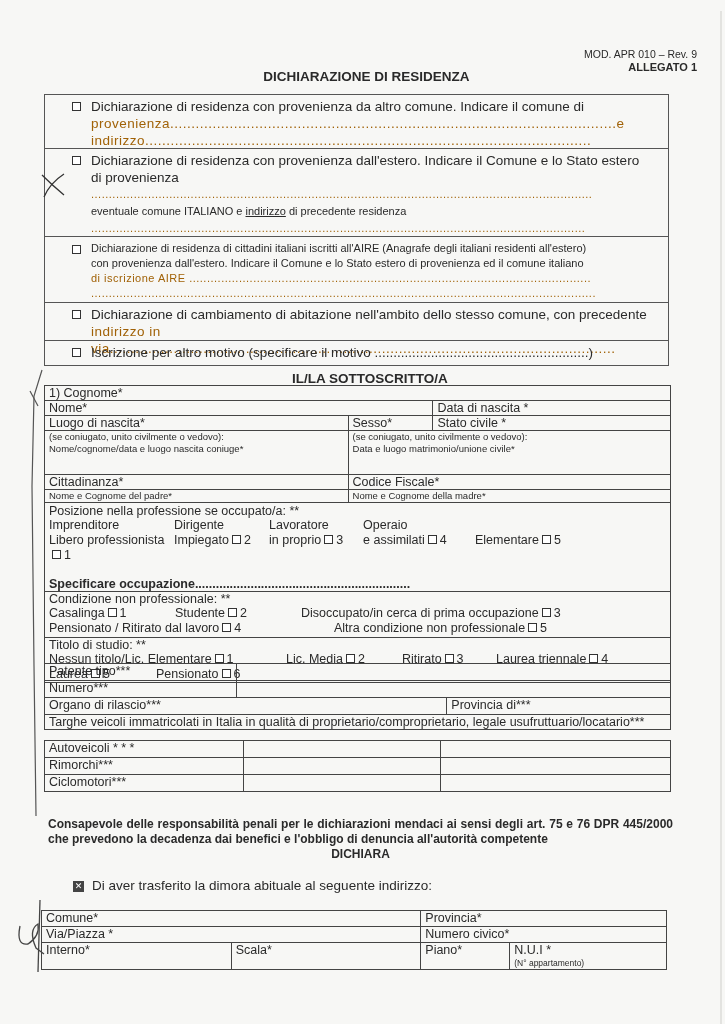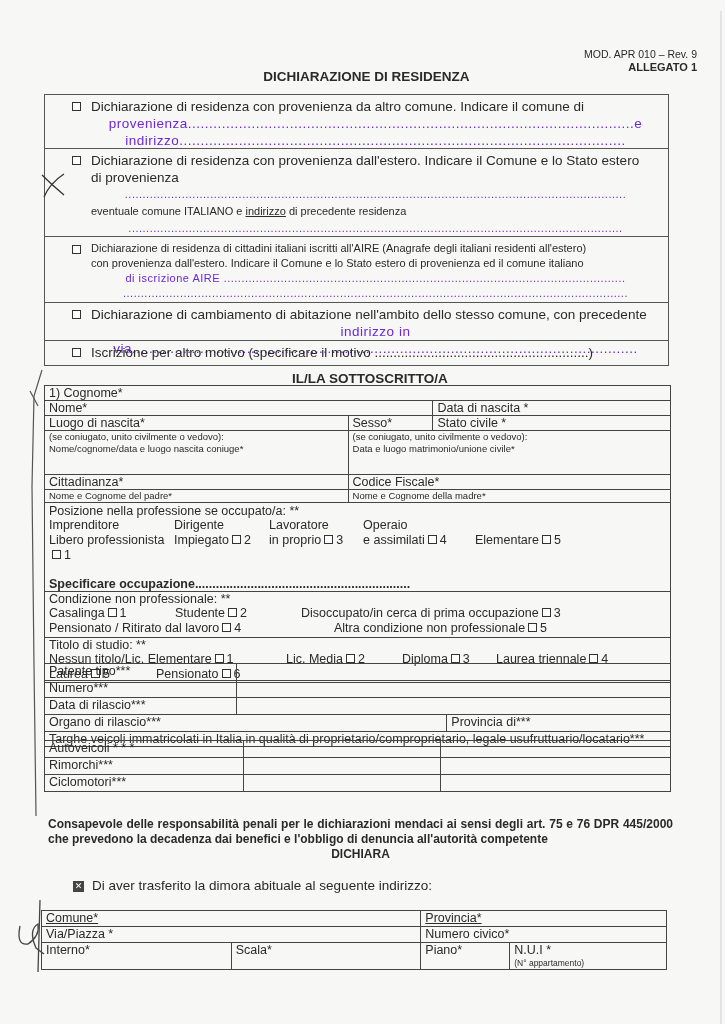--- a/index.html
+++ b/index.html
@@ -16,21 +16,21 @@
   .hdr-mod .b { font-weight: bold; font-size: 11px; }
   .title { left: 0; width: 725px; top: 58px; text-align: center; font-weight: bold; font-size: 13.5px; padding-left: 8px; }
   .box1 { left: 44px; top: 83px; width: 625px; border: 1px solid #555; }
   .box1 .opt { border-bottom: 1px solid #555; padding: 3px 8px 3px 26px; position: relative; line-height: 17px; }
   .box1 .opt:last-child { border-bottom: none; }
   .cb { display: inline-block; width: 9px; height: 9px; border: 1px solid #333; vertical-align: middle; margin: 0 3px 2px 3px; background: #fff; }
   .box1 .opt > .cb { position: absolute; left: 27px; top: 7px; margin: 0; }
   .box1 .opt .txt { padding-left: 20px; display: block; }
   .f13 { font-size: 13.5px; }
   .f11 { font-size: 11px; }
-  .dots { letter-spacing: 0.5px; color: #6d28d9; text-align: center; }
+  .dots { letter-spacing: 0.5px; color: #a16207; }
   .section-title { left: 0; width: 725px; top: 360px; text-align: center; font-weight: bold; font-size: 13.5px; padding-left: 15px; }
   table.form { border-collapse: collapse; position: absolute; }
   table.form td { border: 1px solid #444; padding: 0 4px; font-size: 12.5px; vertical-align: top; line-height: 14px; }
   .small { font-size: 9.5px !important; line-height: 12px !important; }
   .bold { font-weight: bold; }
   .grid5 { display: grid; grid-template-columns: 125px 95px 94px 112px 120px; font-size: 12.5px; line-height: 15px; }
   .decl { left: 48px; top: 806px; width: 625px; font-weight: bold; font-size: 12px; line-height: 15px; text-align: justify; }
   .decl .center { text-align: center; display: block; }
   .xbox { display: inline-block; width: 11px; height: 11px; background: #444; color: #fff; font-size: 9px; line-height: 11px; text-align: center; font-weight: bold; margin-right: 8px; vertical-align: middle; }
   .hand { position: absolute; }
@@ -156,21 +156,21 @@
           <span><span>Altra condizione non professionale</span><span class="cb"></span><span>5</span></span>
         </div>
       </td>
     </tr>
     <tr>
       <td colspan="3" style="height:44px;">
         <div>Titolo di studio: **</div>
         <div style="display:flex; line-height:15px;">
           <span style="width:237px;"><span>Nessun titolo/Lic. Elementare</span><span class="cb"></span><span>1</span></span>
           <span style="width:116px;"><span>Lic. Media</span><span class="cb"></span><span>2</span></span>
-          <span style="width:94px;"><span>Diploma</span><span class="cb"></span><span>3</span></span>
+          <span style="width:94px;"><span>Ritirato</span><span class="cb"></span><span>3</span></span>
           <span><span>Laurea triennale</span><span class="cb"></span><span>4</span></span>
         </div>
         <div style="display:flex; line-height:15px;">
           <span style="width:107px;"><span>Laurea</span><span class="cb"></span><span>5</span></span>
           <span><span>Pensionato</span><span class="cb"></span><span>6</span></span>
         </div>
       </td>
     </tr>
   </tbody>
     </table>
@@ -181,24 +181,20 @@
         <col style="width:211px">
         <col style="width:224px">
       </colgroup>
     <tbody>
         <tr style="height:17px;">
           <td>Patente tipo***</td>
           <td colspan="2"></td>
         </tr>
     <tr style="height:17px;">
           <td>Numero***</td>
-          <td colspan="2"></td>
-        </tr>
-    <tr style="height:17px;">
-          <td>Data di rilascio***</td>
           <td colspan="2"></td>
         </tr>
     <tr style="height:17px;">
           <td colspan="2">Organo di rilascio***</td>
           <td>Provincia di***</td>
         </tr>
     <tr style="height:15px;">
           <td colspan="3">Targhe veicoli immatricolati in Italia in qualità di proprietario/comproprietario, legale usufruttuario/locatario***</td>
         </tr>
   </tbody>
@@ -243,21 +239,21 @@
   </svg>
 
   <table class="form" style="left:41px; top:899px; width:626px;">
     <colgroup>
         <col style="width:190px">
         <col style="width:190px">
         <col style="width:89px">
         <col style="width:157px">
       </colgroup>
     <tbody>
-        <tr style="height:16px;text-decoration:underline;">
+        <tr style="height:16px;">
           <td colspan="2">Comune*</td>
           <td colspan="2">Provincia*</td>
         </tr>
     <tr style="height:16px;">
           <td colspan="2">Via/Piazza *</td>
           <td colspan="2">Numero civico*</td>
         </tr>
     <tr style="height:26px;">
       <td>Interno*</td>
       <td>Scala*</td>

